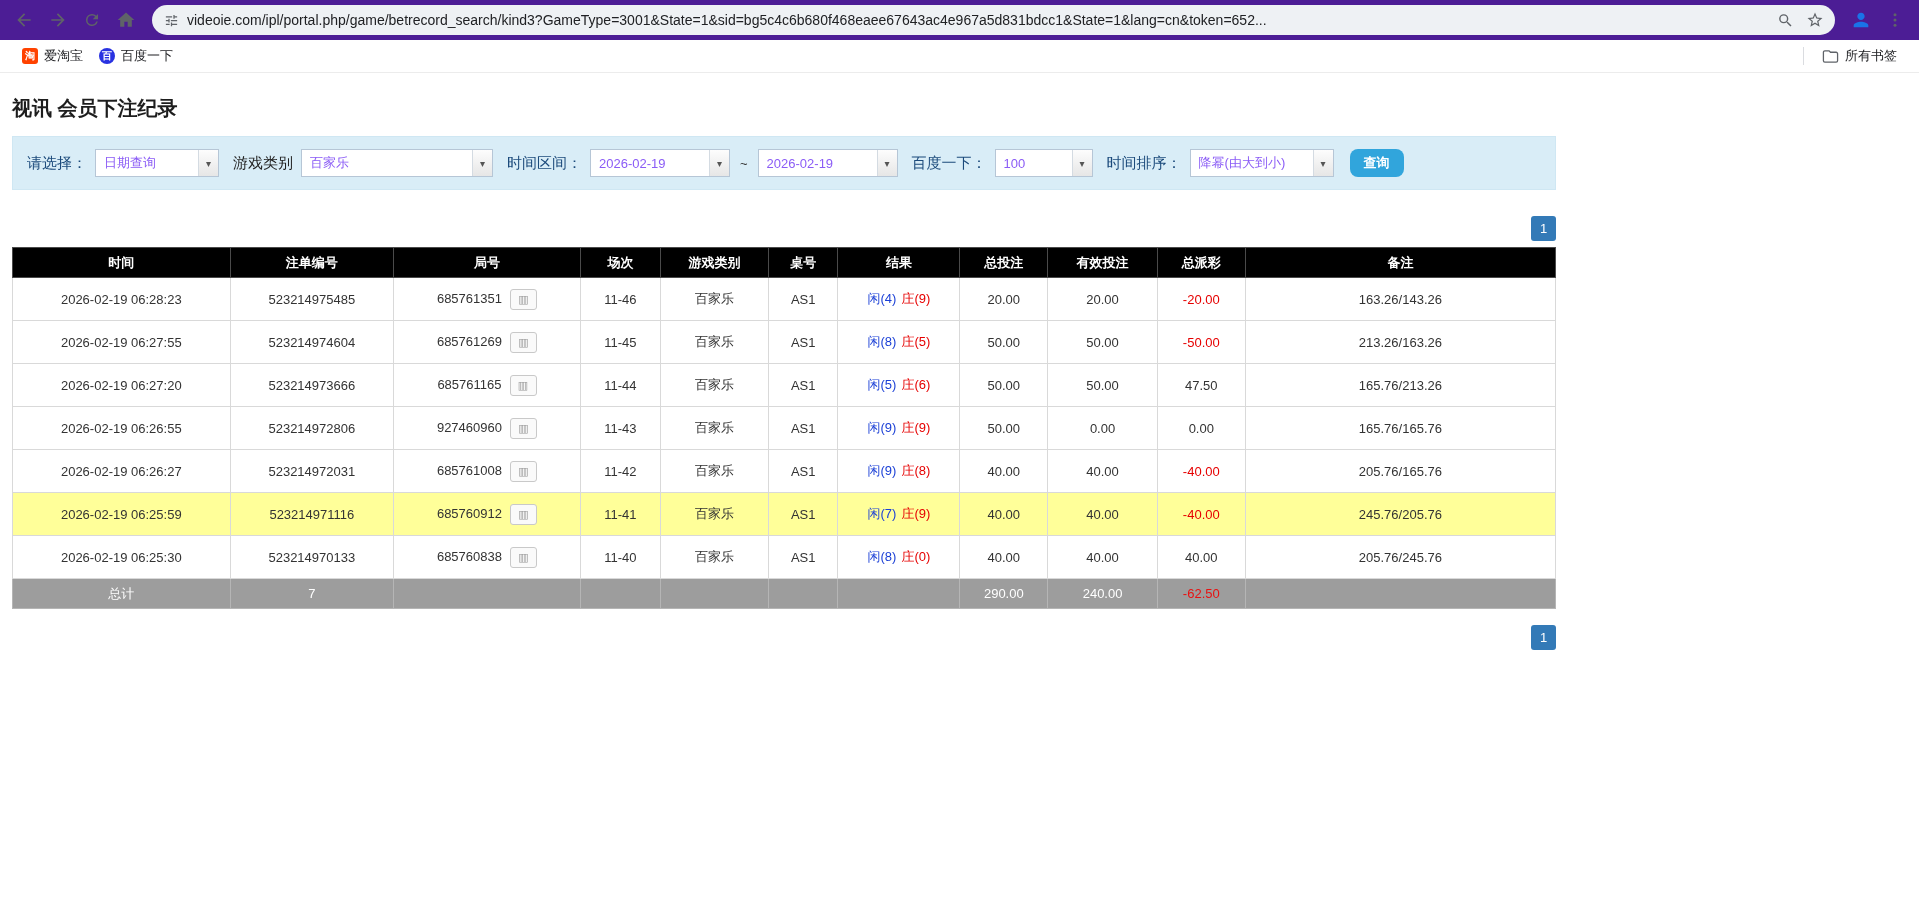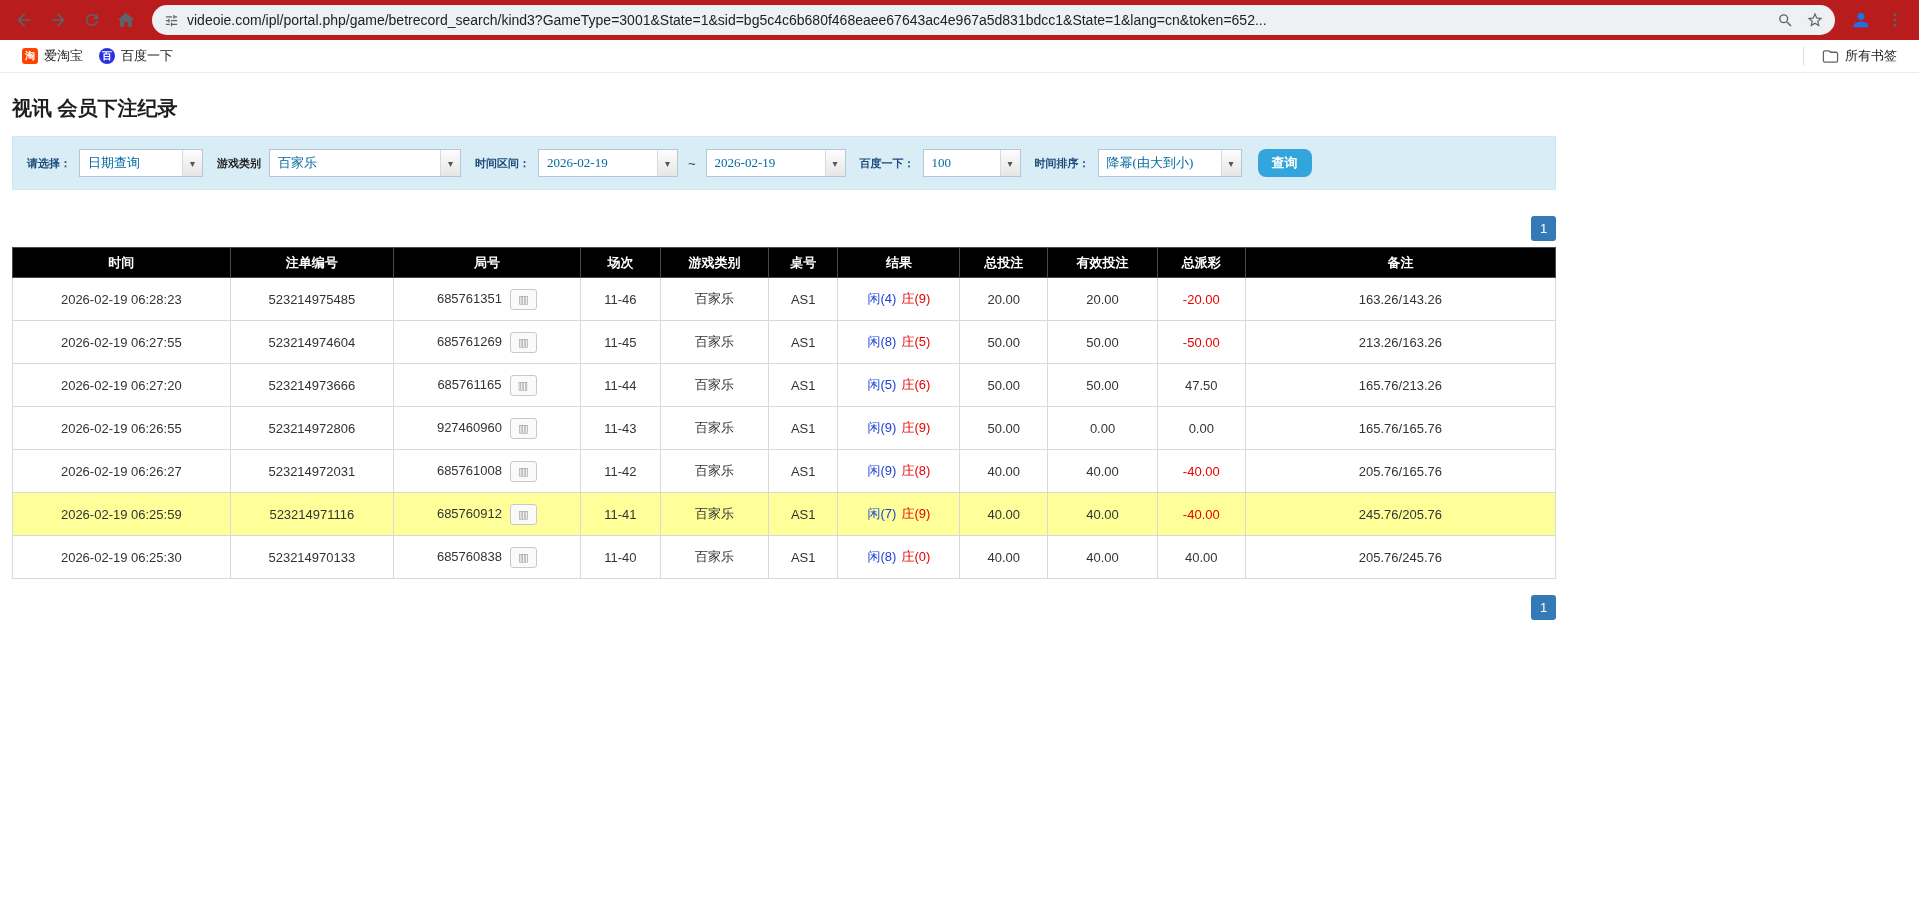--- a/index.html
+++ b/index.html
@@ -6,21 +6,21 @@
   html,body { background:#fff; }
   body {
     width:1919px; height:920px; overflow:hidden;
     font-family:"Liberation Sans","DejaVu Sans",sans-serif;
     color:#333;
   }
   button { font-family:inherit; }
 
   
   .toolbar {
-    height:40px; background:#b91c1c; display:flex; align-items:center;
+    height:40px; background:#4c1d95; display:flex; align-items:center;
     padding:0 8px; gap:4px;
   }
   .nav-icons { display:flex; align-items:center; gap:2px; }
   .icon-btn {
     width:32px; height:32px; border:none; background:transparent; border-radius:50%;
     display:flex; align-items:center; justify-content:center; cursor:pointer;
   }
   .omnibox {
     flex:1; height:30px; background:#eef1f4; border-radius:15px;
     display:flex; align-items:center; padding:0 6px 0 12px; margin:0 6px; min-width:0;
@@ -50,27 +50,27 @@
   .all-bookmarks { display:flex; align-items:center; gap:6px; padding:4px 8px; border-radius:6px; cursor:pointer; }
 
   
   .content { width:1544px; margin:0 12px; }
   .page-title { font-size:20px; color:#1d1d1d; font-weight:700; margin:22px 0 14px; }
 
   .filter-bar {
     background:#d9edf7; border:1px solid #cfe7f3; padding:12px 14px;
     display:flex; align-items:center; gap:8px; flex-wrap:nowrap;
   }
-  .flabel { font-size:11px; font-weight:bold; color:#1b4a7b; white-space:nowrap; margin-left:6px; }
+  .flabel { font-size:15px; font-weight:normal; color:#1b4a7b; white-space:nowrap; margin-left:6px; }
   .flabel.dark { color:#222; }
   .combo {
     display:inline-flex; align-items:stretch; background:#fff;
     border:1px solid #b6c6d6; height:28px; cursor:pointer;
   }
-  .combo-text { padding:8px 8px; font-size:13px; color:#0369a1; display:flex; align-items:center; white-space:nowrap;font-family:Liberation Serif, serif; }
+  .combo-text { padding:8px 8px; font-size:13px; color:#8b5cf6; display:flex; align-items:center; white-space:nowrap; }
   .combo-arrow {
     width:20px; border-left:1px solid #d4dbe2; background:linear-gradient(#fdfdfd,#e6e6e6);
     display:flex; align-items:center; justify-content:center; font-size:10px; color:#555;
   }
   .tilde { font-size:13px; color:#333; margin:0 2px; }
   .query-btn {
     height:28px; padding:0 14px; margin-left:8px; border:none; border-radius:8px;
     background:#31a5dc; color:#fff; font-size:13px; font-weight:bold; cursor:pointer;
   }
 
@@ -372,19 +372,32 @@
         <td>11-40</td>
         <td>百家乐</td>
         <td>AS1</td>
         <td><span class="player">闲(8)</span><span class="banker">庄(0)</span></td>
         <td class="blueval">40.00</td>
         <td>40.00</td>
         <td class="payout">40.00</td>
         <td>205.76/245.76</td>
       </tr>
 
+      <tr class="tfoot">
+        <td>总计</td>
+        <td>7</td>
+        <td></td>
+          <td></td>
+          <td></td>
+        <td></td>
+          <td></td>
+        <td>290.00</td>
+        <td>240.00</td>
+        <td class="payout neg">-62.50</td>
+        <td></td>
+      </tr>
     </tbody>
   </table>
 
   <div class="pager-row bottom">
     <button class="page-btn">1</button>
   </div>
 </div>
 
 </body></html>

